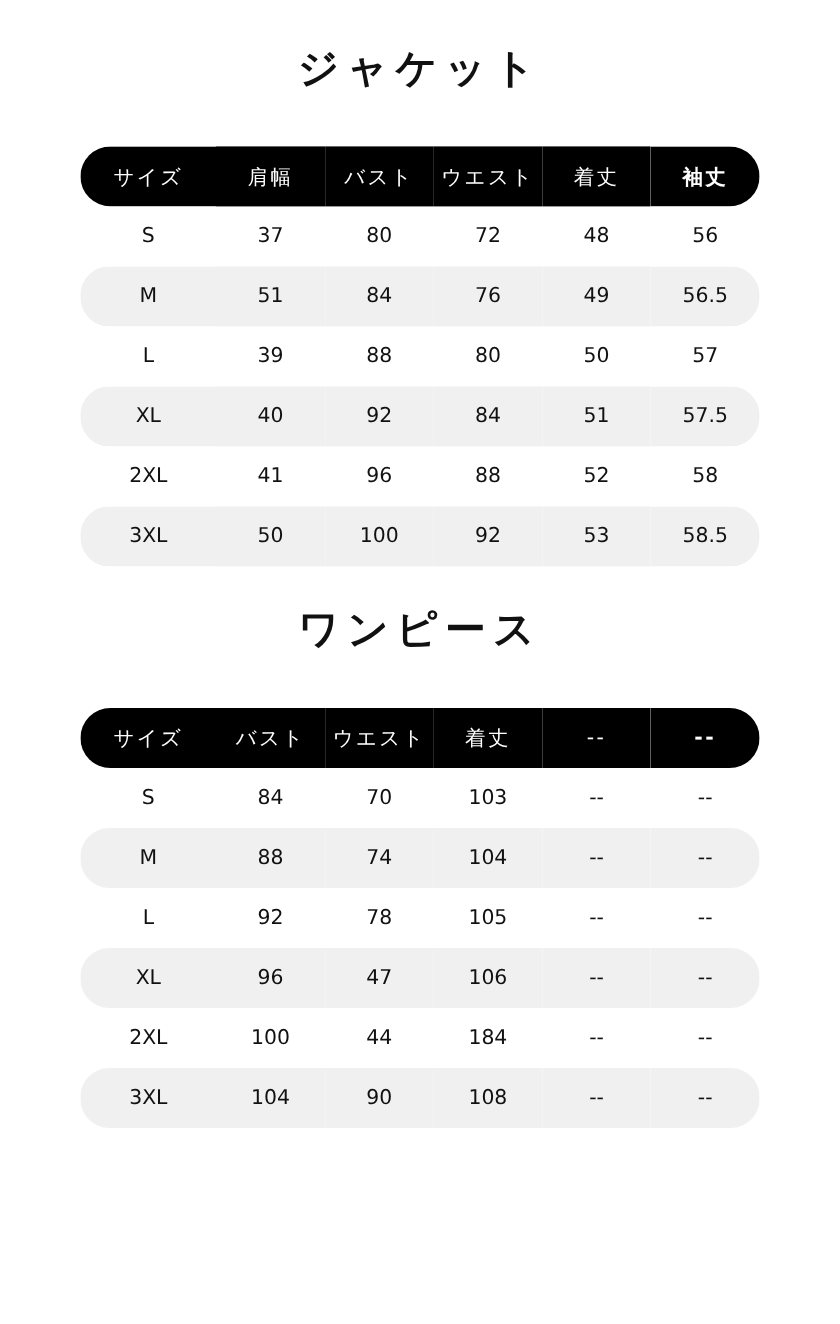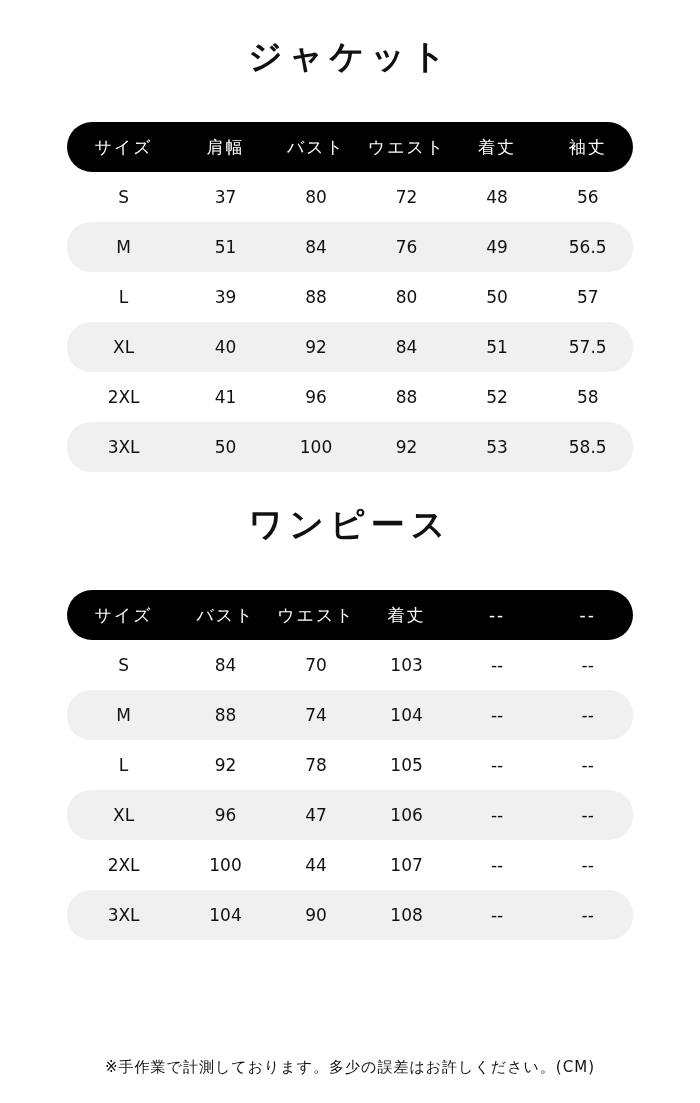--- a/index.html
+++ b/index.html
@@ -66,20 +66,21 @@
     letter-spacing: 2px;
     height: 50px;
   }
   thead th:first-child {
     border-top-left-radius: 25px;
     border-bottom-left-radius: 25px;
   }
   thead th:last-child {
     border-top-right-radius: 25px;
     border-bottom-right-radius: 25px;
+    font-weight: bold;
   }
   tbody tr.alt {
     background: #f0f0f0;
   }
   tbody tr.alt td:first-child {
     border-top-left-radius: 24px;
     border-bottom-left-radius: 24px;
   }
   tbody tr.alt td:last-child {
     border-top-right-radius: 24px;
@@ -239,32 +240,31 @@
             <td>96</td>
             <td>47</td>
             <td>106</td>
             <td>--</td>
             <td>--</td>
           </tr>
           <tr>
             <td>2XL</td>
             <td>100</td>
             <td>44</td>
-            <td>107</td>
+            <td>184</td>
             <td>--</td>
             <td>--</td>
           </tr>
           <tr class="alt">
             <td>3XL</td>
             <td>104</td>
             <td>90</td>
             <td>108</td>
             <td>--</td>
             <td>--</td>
           </tr>
         </tbody>
       </table>
     </div>
   </div>
 
-  <div class="footnote">※手作業で計測しております。多少の誤差はお許しください。(CM)</div>
 
 </div>
 
 </body></html>

